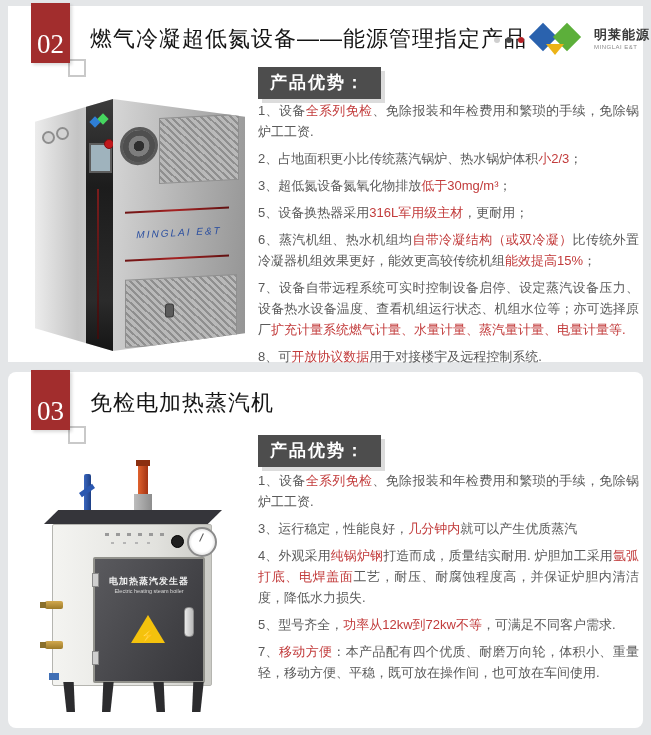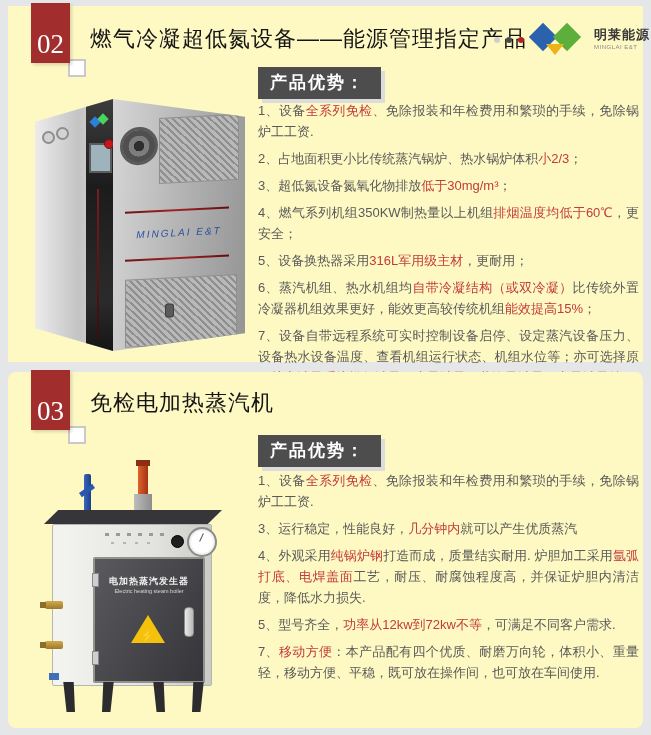--- a/index.html
+++ b/index.html
@@ -1,18 +1,18 @@
 <!DOCTYPE html>
 <html><head>
 <meta charset="utf-8">
 <style>
   html,body{margin:0;padding:0;}
   body{font-family:"Liberation Sans", sans-serif; background:#f2f2f2;}
   .page{position:relative;width:651px;height:735px;background:#e4e6e8;overflow:hidden;}
-  .panel{position:absolute;left:8px;width:635px;height:356px;background:#fef9c3;}
+  .panel{position:absolute;left:8px;width:635px;height:356px;background:#ffffff;}
   .panel1{top:6px;}
   .panel2{top:372px;border-radius:8px;}
 
   
   .badge{position:absolute;left:23px;width:39px;height:60px;background:#a22d2d;
          display:flex;align-items:flex-end;justify-content:center;z-index:3;
          box-shadow:2px 2px 3px rgba(0,0,0,0.15);}
   .badge .num{font-family:"Liberation Serif", serif;color:#ffffff;font-size:27px;line-height:1;padding-bottom:5px;}
   .corner-square{position:absolute;width:14px;height:14px;border:2px solid #c9c9c9;background:#ffffff;z-index:2;}
 
@@ -186,21 +186,20 @@
           <div class="m1-handle"></div>
         </div>
       </div>
     </div>
 
     <div class="adv-header" style="top:61px;">产品优势：</div>
     <div class="adv-list" style="top:94px;">
       <div class="adv-item"><span>1、设备</span><span class="red">全系列免检</span><span>、免除报装和年检费用和繁琐的手续，免除锅炉工工资.</span></div>
       <div class="adv-item"><span>2、占地面积更小比传统蒸汽锅炉、热水锅炉体积</span><span class="red">小2/3</span><span>；</span></div>
       <div class="adv-item"><span>3、超低氮设备氮氧化物排放</span><span class="red">低于30mg/m³</span><span>；</span></div>
-      <div class="adv-item"><span>4、燃气系列机组350KW制热量以上机组</span><span class="red">排烟温度均低于60℃</span><span>，更安全；</span></div>
       <div class="adv-item"><span>5、设备换热器采用</span><span class="red">316L军用级主材</span><span>，更耐用；</span></div>
       <div class="adv-item"><span>6、蒸汽机组、热水机组均</span><span class="red">自带冷凝结构（或双冷凝）</span><span>比传统外置冷凝器机组效果更好，能效更高较传统机组</span><span class="red">能效提高15%</span><span>；</span></div>
       <div class="adv-item"><span>7、设备自带远程系统可实时控制设备启停、设定蒸汽设备压力、设备热水设备温度、查看机组运行状态、机组水位等；亦可选择原厂</span><span class="red">扩充计量系统燃气计量、水量计量、蒸汽量计量、电量计量等.</span></div>
       <div class="adv-item"><span>8、可</span><span class="red">开放协议数据</span><span>用于对接楼宇及远程控制系统.</span></div>
     </div>
   </div>
 
   <div class="panel panel2">
     <div class="badge" style="top:-2px;">
       <span class="num">03</span>

